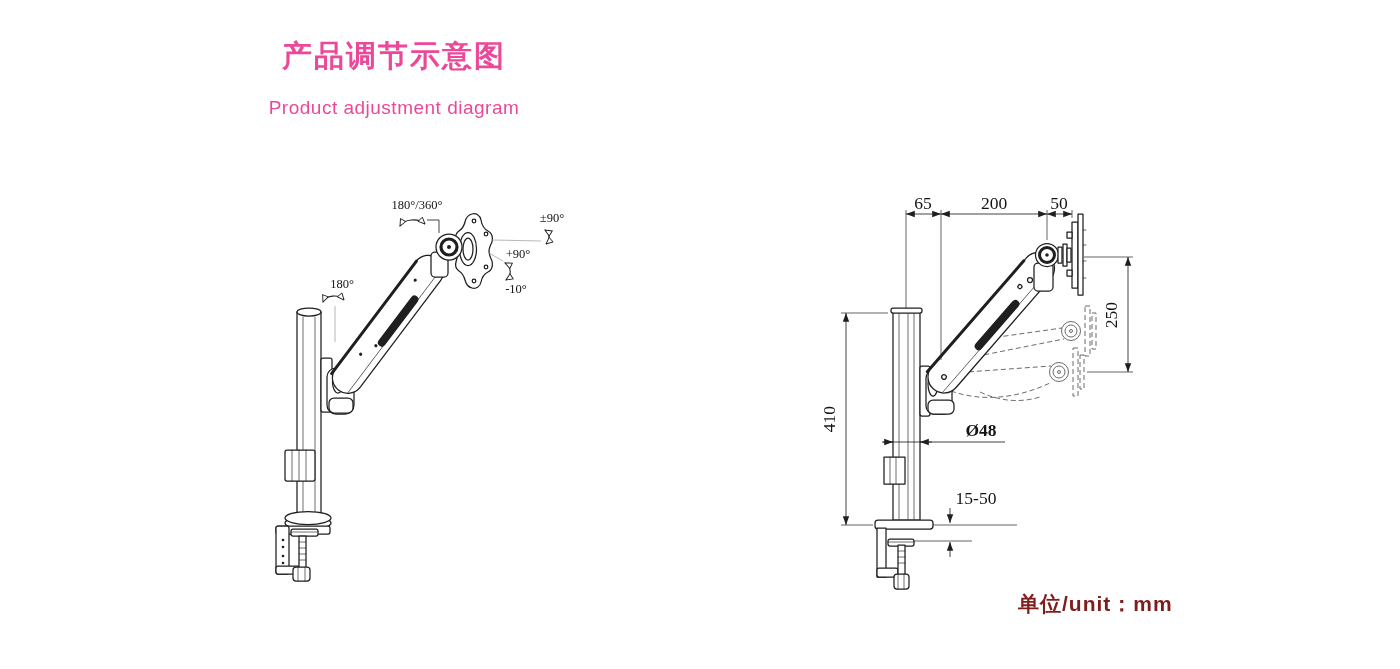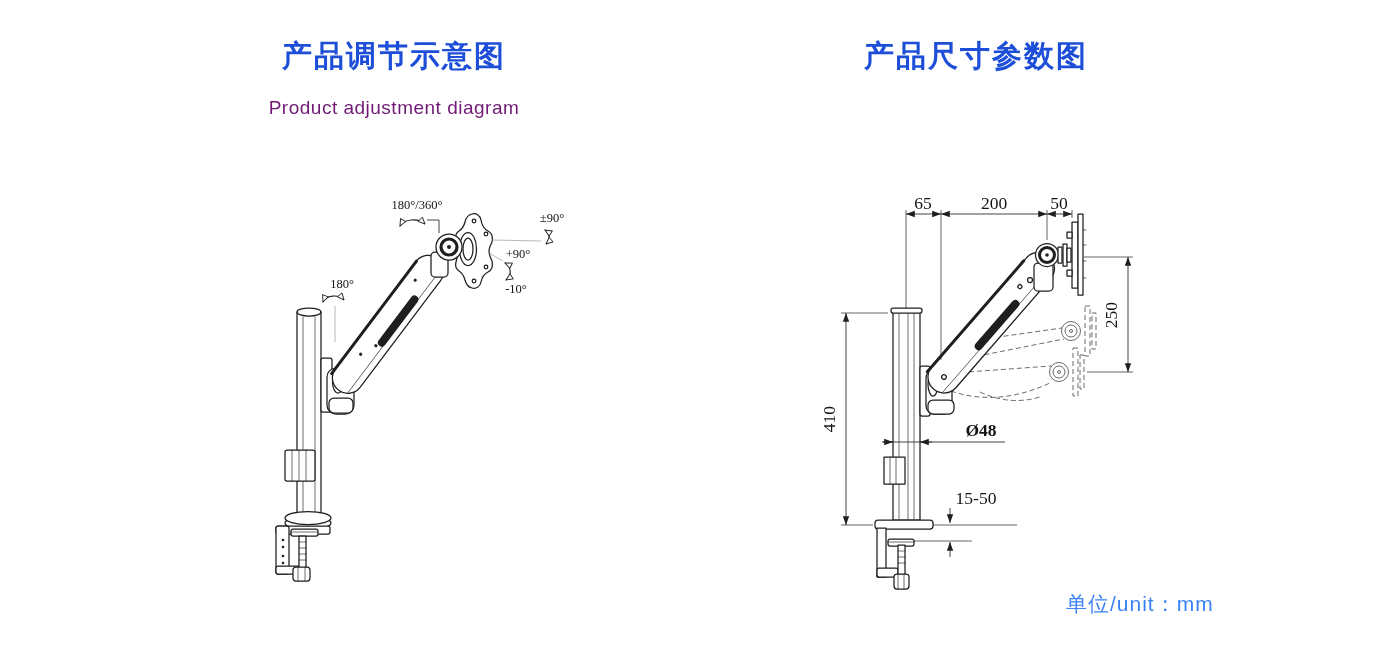--- a/index.html
+++ b/index.html
@@ -4,32 +4,32 @@
 <style>
   html,body{margin:0;padding:0;}
   body{
     width:1400px;height:669px;position:relative;overflow:hidden;
     background:#ffffff;font-family:"Liberation Sans",sans-serif;
   }
   .hdr{position:absolute;width:600px;text-align:center;}
   .hdr-left{left:94px;top:36px;}
   .hdr-right{left:676px;top:36px;}
   .title{
-    font-size:30px;font-weight:bold;color:#1d4ed8;margin:0;
+    font-size:30px;font-weight:bold;color:#ec4899;margin:0;
     letter-spacing:2px;font-family:"Liberation Sans",sans-serif;
   }
   .subtitle{
-    margin-top:20px;font-size:19px;color:#701a75;letter-spacing:.5px;
+    margin-top:20px;font-size:19px;color:#ec4899;letter-spacing:.5px;
   }
   .diagram{position:absolute;top:130px;width:700px;height:520px;}
   .diagram-left{left:0;}
   .diagram-right{left:700px;}
   .unit-note{
-    position:absolute;left:1018px;top:590px;font-size:21px;font-weight:normal;
-    color:#3b82f6;letter-spacing:1px;margin-left:48px;
+    position:absolute;left:1018px;top:590px;font-size:21px;font-weight:bold;
+    color:#7f1d1d;letter-spacing:1px;
   }
   
   .ln{fill:none;stroke:#1f1f1f;stroke-width:1.25;stroke-linecap:round;stroke-linejoin:round;}
   .fw{fill:#ffffff;stroke:#1f1f1f;stroke-width:1.25;stroke-linejoin:round;}
   .thin{stroke-width:.65;}
   .dark{fill:#1f1f1f;stroke:none;}
   .stripe{fill:none;stroke:#1f1f1f;stroke-width:3;stroke-linecap:round;}
   .rot{fill:none;stroke:#1f1f1f;stroke-width:1.1;}
   .lead{fill:none;stroke:#9a9a9a;stroke-width:.7;}
   .dim{fill:none;stroke:#222222;stroke-width:.85;}
@@ -42,21 +42,20 @@
 </style>
 </head>
 <body>
 
 <div class="hdr hdr-left">
   <h1 class="title">产品调节示意图</h1>
   <div class="subtitle">Product adjustment diagram</div>
 </div>
 
 <div class="hdr hdr-right">
-  <h1 class="title">产品尺寸参数图</h1>
 </div>
 
 <svg class="diagram diagram-left" viewBox="0 0 700 520">
   <defs>
     <marker id="da" markerWidth="11" markerHeight="9" refX="9.4" refY="4" orient="auto-start-reverse" markerUnits="userSpaceOnUse">
       <path d="M0.6,0.8 L9.4,4 L0.6,7.2 Z" fill="#1f1f1f"></path>
     </marker>
     <marker id="ra" markerWidth="10" markerHeight="9" refX="7.5" refY="3.8" orient="auto-start-reverse" markerUnits="userSpaceOnUse">
       <path d="M0.8,0.8 L7.5,3.8 L0.8,6.8 Z" fill="#ffffff" stroke="#1f1f1f" stroke-width="0.9"></path>
     </marker>

